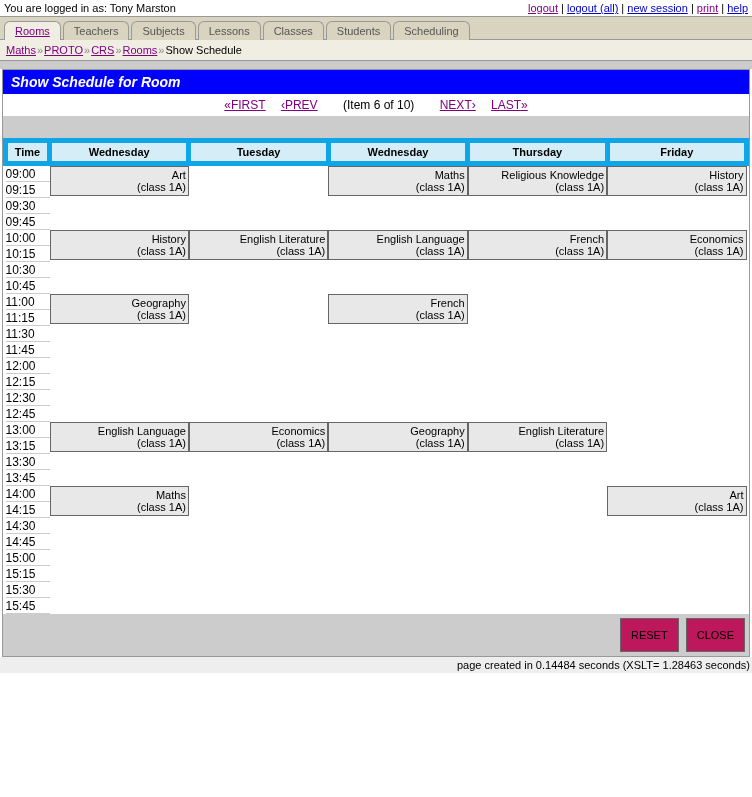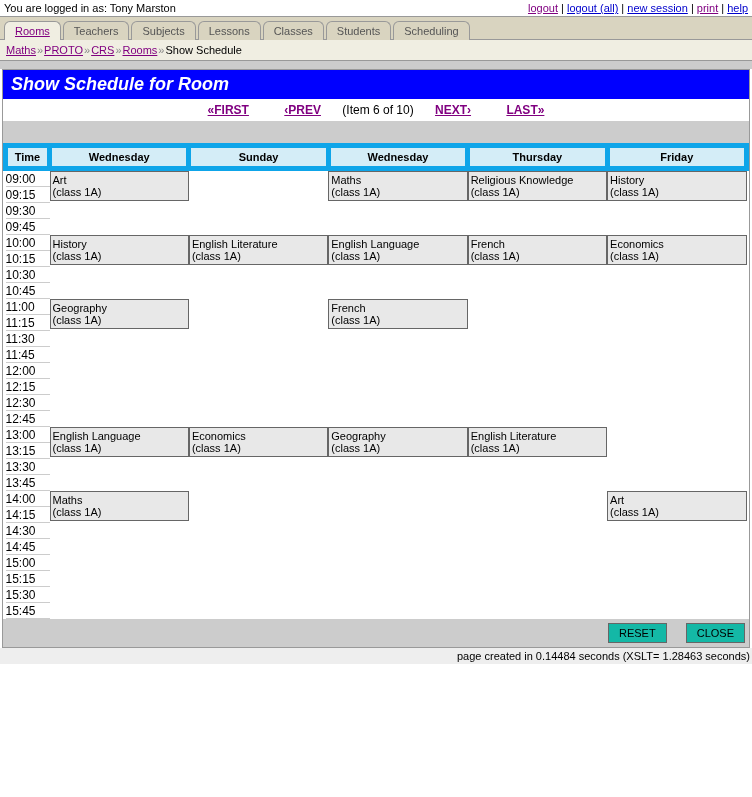--- a/index.html
+++ b/index.html
@@ -9,38 +9,38 @@
 .toplinks .purple{color:#800080}
 .sep{color:#000}
 .tabrow{background:#d9d4c0;border-top:1px solid #999;border-bottom:1px solid #999;padding:0 4px;display:flex;gap:2px;height:22px;align-items:flex-end}
 .tab{background:#d9d4c0;border:1px solid #999;border-bottom:none;border-radius:6px 6px 0 0;padding:3px 10px;font-size:11px;color:#555;cursor:pointer;position:relative;top:1px}
 .tab.active{background:#f0eee2;color:#800080;text-decoration:underline}
 .crumbs{background:#f0eee2;padding:4px 6px;border-bottom:1px solid #999}
 .crumbs a{color:#800080;text-decoration:underline}
 .arrow{color:#888;margin:0 1px}
 .spacer{background:#ccc;height:8px}
 .content{border:1px solid #999;margin:0 2px}
-.titlebar{background:#0000ff;color:#fff;font-weight:bold;font-style:italic;font-size:18px;padding:4px 8px}
+.titlebar{background:#0000ff;color:#fff;font-weight:bold;font-style:italic;font-size:14px;padding:4px 8px}
 .roomrow{display:flex}
 .roomlabel{background:#808080;color:#fff;font-style:italic;font-weight:bold;text-align:right;padding:2px 6px;width:165px}
 .roomval{background:#e8e8e8;padding:2px 6px;flex:1}
 .pager{text-align:center;padding:4px 0;background:#fff;font-size:12px}
-.pager a{color:#800080;font-weight:bold;text-decoration:underline;margin:0 16px}
-.pager .info{color:#000;margin:0 2px}
+.pager a{color:#800080;font-weight:normal;text-decoration:underline;margin:0 6px}
+.pager .info{color:#000;margin:0 16px}
 .gray{background:#ccc;height:22px}
 .sched{border-collapse:collapse;width:100%;table-layout:fixed}
 .sched td,.sched th{padding:0;margin:0}
 .hdr th{background:#d4edf7;border:5px solid #0ea5e9;font-weight:bold;padding:3px 0}
 .timecol{width:44px}
 .timecell{border-bottom:1px solid #ccc;height:15px;font-size:12px;padding-left:4px;background:#fff;vertical-align:middle}
 .slot{vertical-align:top;padding:0}
-.card{border:1px solid #666;background:#e8e8e8;height:100%;box-sizing:border-box;text-align:left;display:flex;flex-direction:column;justify-content:center;font-size:11px;padding:2px}
+.card{border:1px solid #666;background:#e8e8e8;height:100%;box-sizing:border-box;text-align:right;display:flex;flex-direction:column;justify-content:center;font-size:11px;padding:2px}
 .empty{background:#fff}
 .btnrow{background:#ccc;padding:4px;text-align:right}
-.btn{background:#14b8a6;border:1px solid #666;padding:3px 10px;font-family:inherit;font-size:11px;cursor:pointer;margin-left:16px}
+.btn{background:#be185d;border:1px solid #666;padding:10px 10px;font-family:inherit;font-size:11px;cursor:pointer;margin-left:4px}
 .foot{text-align:right;padding:2px;background:#eee;font-size:11px}
 </style>
 </head>
 <body>
 
 <div class="topbar">
   <div><span>You are logged in as: </span><span>Tony Marston</span></div>
   <div class="toplinks">
     <a href="#" class="purple">logout</a>
     <span class="sep"> | </span>
@@ -87,21 +87,21 @@
         <col>
         <col>
         <col>
         <col>
         <col>
       </colgroup>
     <tbody>
         <tr class="hdr">
       <th>Time</th>
       <th>Wednesday</th>
-      <th>Sunday</th>
+      <th>Tuesday</th>
       <th>Wednesday</th>
       <th>Thursday</th>
       <th>Friday</th>
     </tr>
 
     <tr>
       <td class="timecell">09:00</td>
       <td class="slot" rowspan="4">
             <div class="card">
               <div>Art</div>

